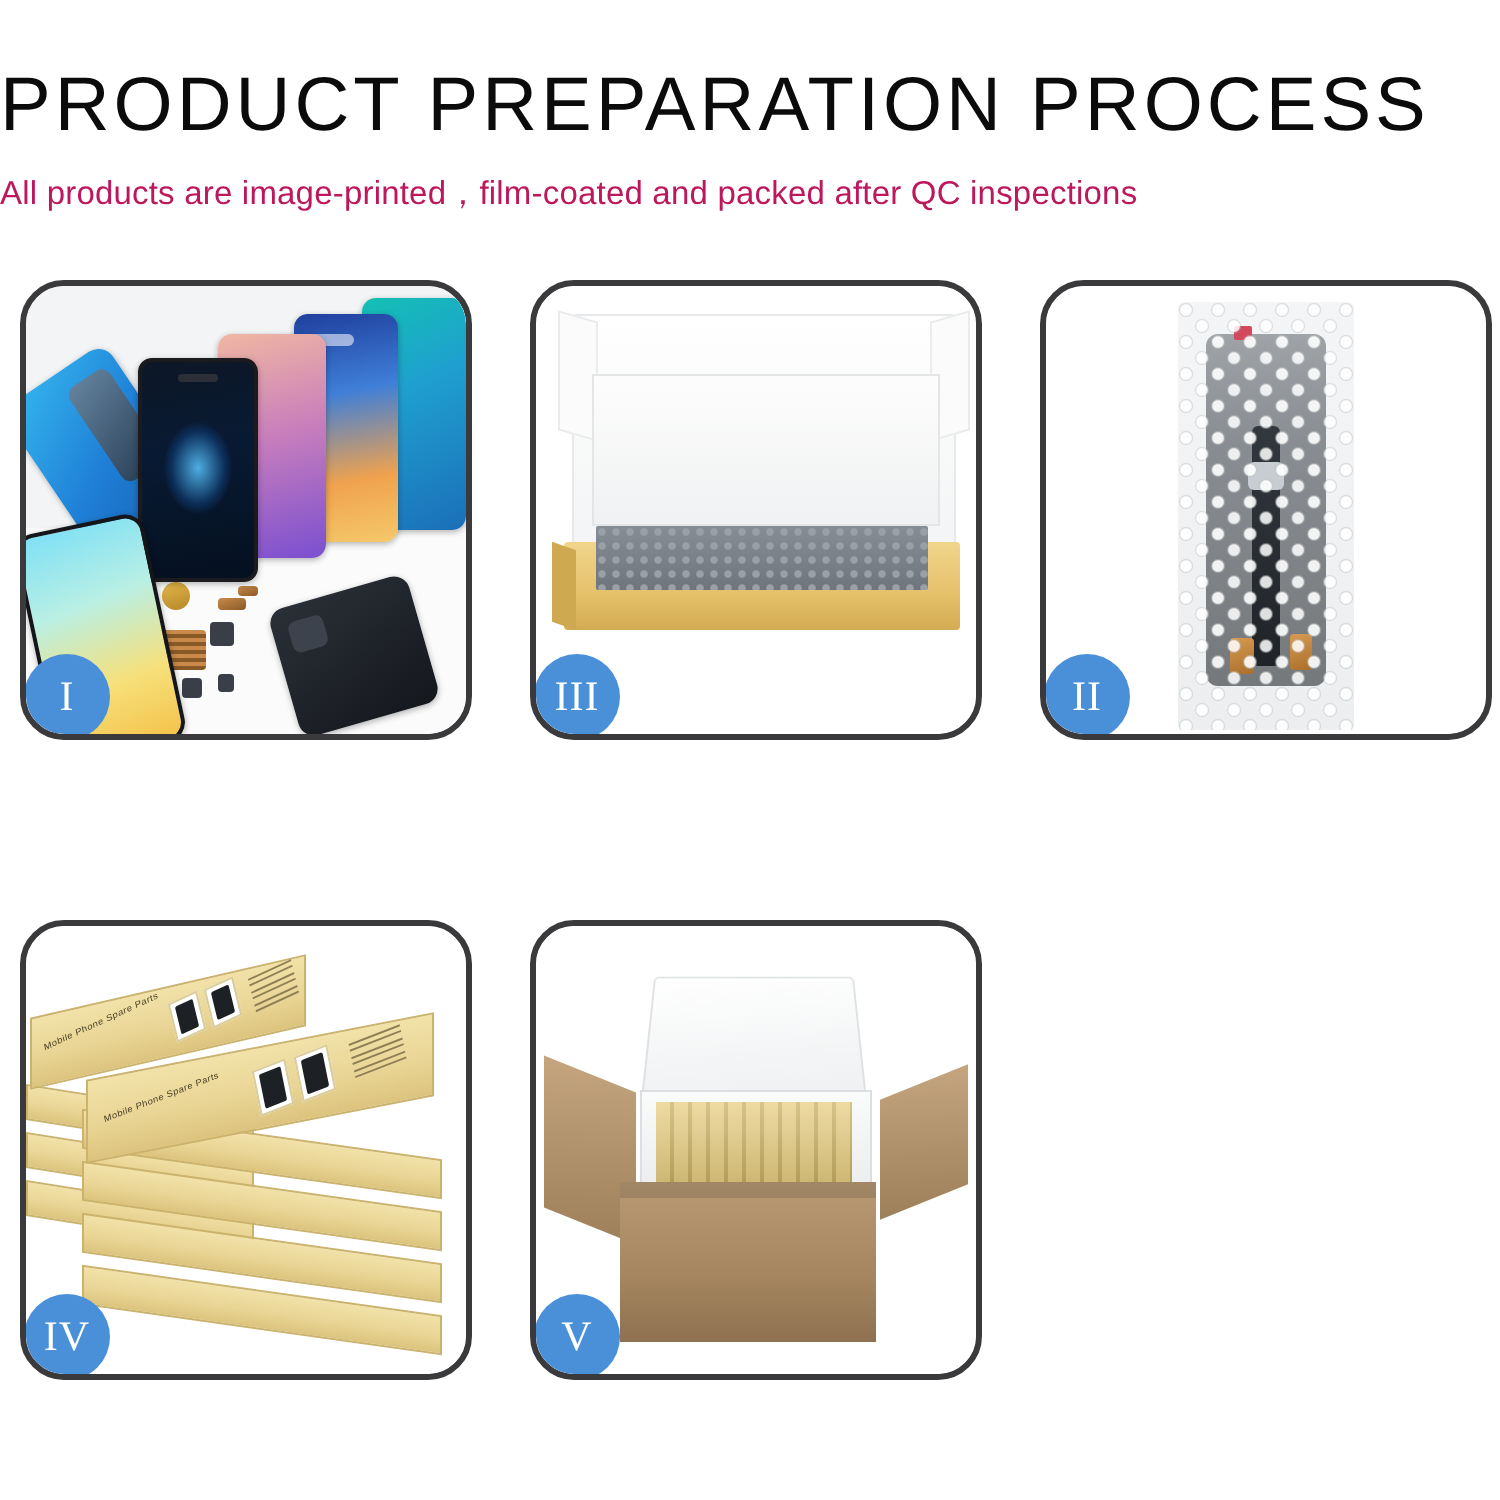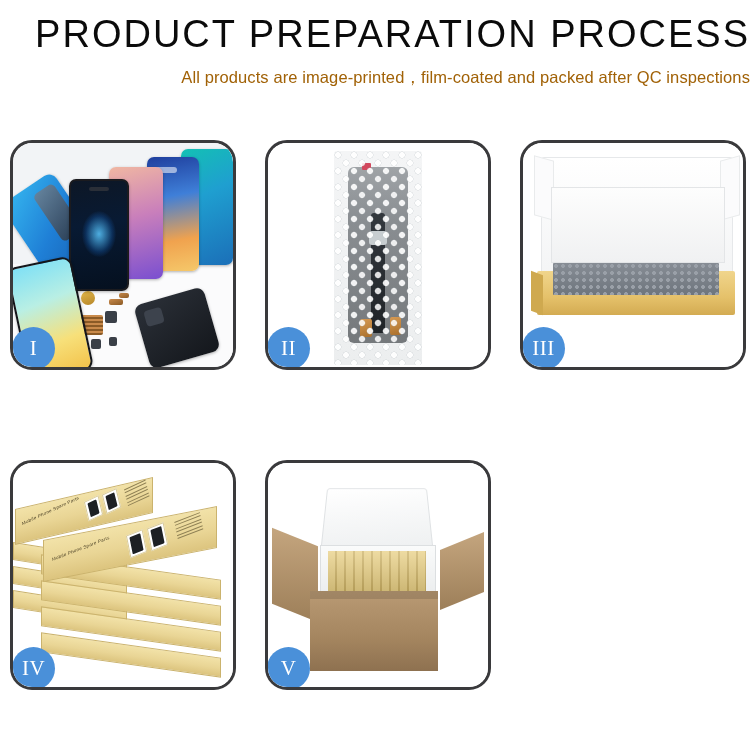--- a/index.html
+++ b/index.html
@@ -6,34 +6,34 @@
   body{
     width:750px;height:750px;
     background:#ffffff;
     font-family:"Liberation Sans", sans-serif;
     overflow:hidden;
     position:relative;
   }
   .page{width:750px;height:750px;position:relative;}
 
   
-  .header{text-align:right;padding-top:15px;}
+  .header{text-align:left;padding-top:34px;}
   .title{
     font-size:38px;
     font-weight:400;
     letter-spacing:2.0px;
     color:#0b0b0b;
     line-height:1;
     white-space:nowrap;
     font-family:"Liberation Sans", sans-serif;
   }
   .subtitle{
     margin-top:14px;
     font-size:16.5px;
-    color:#a16207;
+    color:#be185d;
     letter-spacing:0.1px;
     white-space:nowrap;
     font-family:"Liberation Sans", sans-serif;
   }
 
   
   .grid{
     position:absolute;
     left:10px; top:140px;
     width:735px;
@@ -320,48 +320,48 @@
           <div class="chip" style="left:96px;top:194px;width:8px;height:9px;"></div>
           <div class="chip copper" style="left:106px;top:150px;width:10px;height:5px;"></div>
           <div class="chip" style="left:30px;top:172px;width:12px;height:7px;"></div>
         </div>
         <div class="badge">I</div>
       </div>
     </div>
 
     <div class="cell">
       <div class="frame">
+        <div class="stage p3">
+          <div class="tray-lid"></div>
+          <div class="foam-sheet"></div>
+          <div class="tray-base"></div>
+          <div class="grey-foam"></div>
+        </div>
+        <div class="badge">III</div>
+      </div>
+    </div>
+
+    <div class="cell">
+      <div class="frame">
         <div class="stage p2">
           <div class="bag">
             <div class="screen-in"></div>
             <div class="flex-cable"></div>
             <div class="conn" style="left:26px;top:168px;width:12px;height:18px;"></div>
             <div class="conn" style="left:56px;top:166px;width:11px;height:18px;"></div>
             <div class="redtab"></div>
             <div class="bubbles"></div>
           </div>
         </div>
         <div class="badge">II</div>
       </div>
     </div>
 
     <div class="cell">
       <div class="frame">
-        <div class="stage p3">
-          <div class="tray-lid"></div>
-          <div class="foam-sheet"></div>
-          <div class="tray-base"></div>
-          <div class="grey-foam"></div>
-        </div>
-        <div class="badge">III</div>
-      </div>
-    </div>
-
-    <div class="cell">
-      <div class="frame">
         <div class="stage p4">
 
           <div class="kbox" style="left:0px;top:88px;width:112px;height:16px;transform:skewY(9deg);"></div>
           <div class="kbox" style="left:0px;top:112px;width:112px;height:16px;transform:skewY(9deg);"></div>
           <div class="kbox" style="left:0px;top:136px;width:112px;height:16px;transform:skewY(9deg);"></div>
 
           <div class="kbox" style="left:28px;top:104px;width:178px;height:18px;transform:skewY(8deg);"></div>
           <div class="kbox" style="left:28px;top:130px;width:178px;height:18px;transform:skewY(8deg);"></div>
           <div class="kbox" style="left:28px;top:156px;width:178px;height:18px;transform:skewY(8deg);"></div>
           <div class="kbox" style="left:28px;top:182px;width:178px;height:18px;transform:skewY(8deg);"></div>

